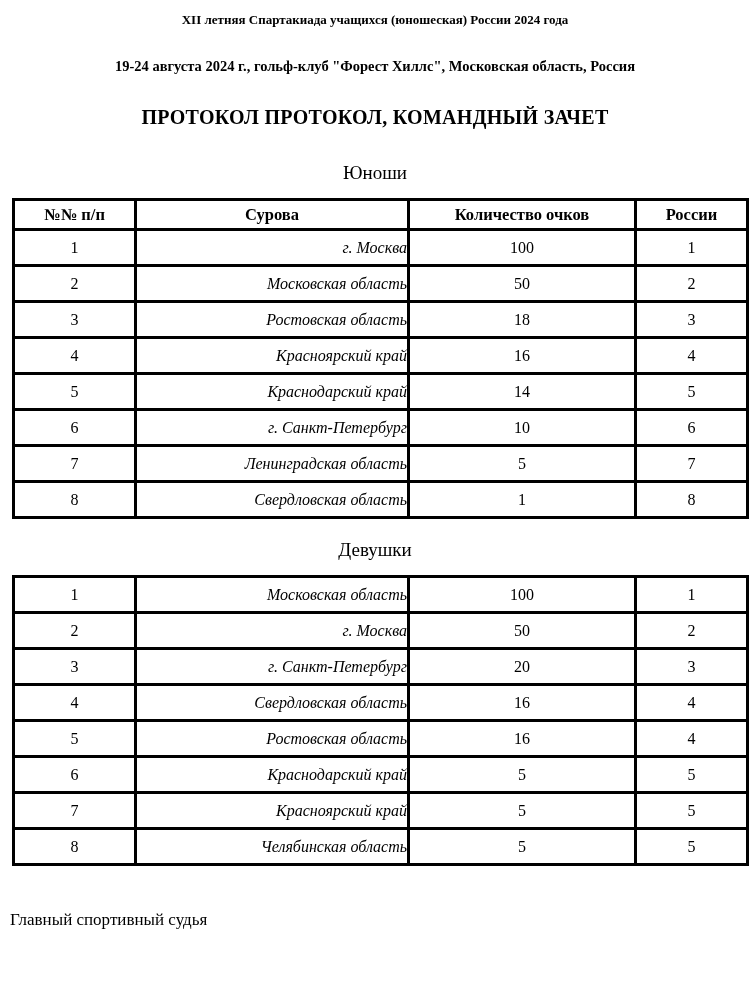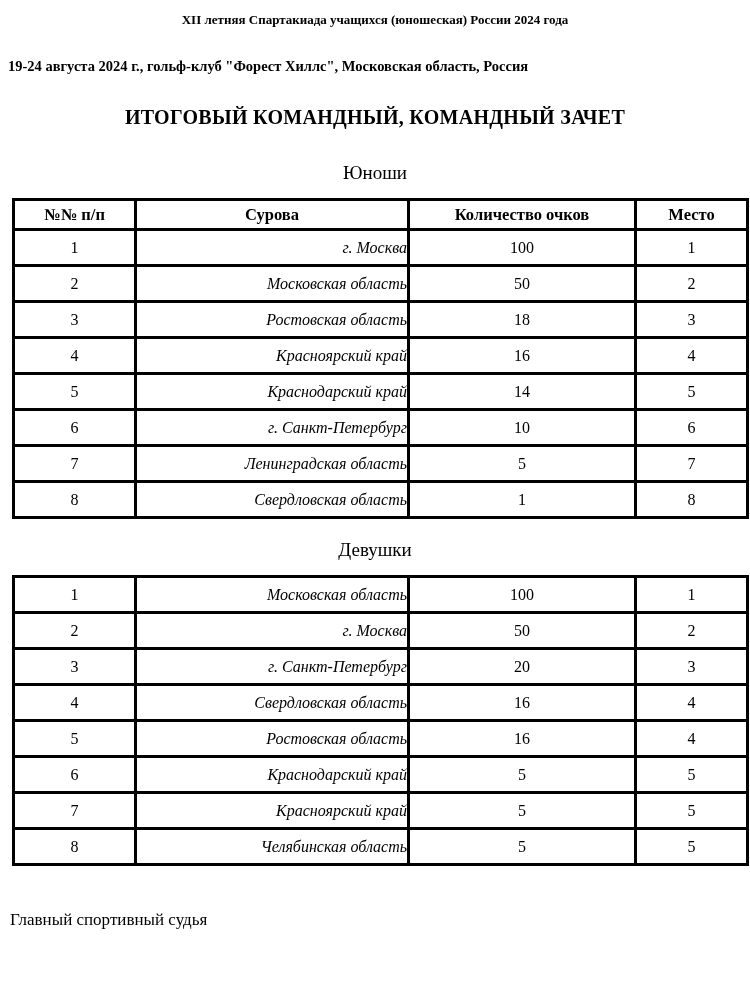--- a/index.html
+++ b/index.html
@@ -18,21 +18,21 @@
     padding: 10px 8px 0 8px;
     box-sizing: border-box;
   }
   .title {
     text-align: center;
     font-weight: bold;
     font-size: 13px;
     margin: 2px 0 0 0;
   }
   .subtitle {
-    text-align: left;
+    text-align: center;
     font-weight: bold;
     font-size: 14.5px;
     margin: 30px 0 0 0;
   }
   .heading {
     text-align: center;
     font-weight: bold;
     font-size: 20px;
     margin: 31px 0 0 0;
     letter-spacing: 0.3px;
@@ -102,37 +102,37 @@
 </style>
 </head>
 <body>
 
 <div class="doc">
 
   <div class="title">XII летняя Спартакиада учащихся (юношеская) России 2024 года</div>
 
   <div class="subtitle">19-24 августа 2024 г., гольф-клуб "Форест Хиллс", Московская область, Россия</div>
 
-  <div class="heading">ИТОГОВЫЙ КОМАНДНЫЙ, КОМАНДНЫЙ ЗАЧЕТ</div>
+  <div class="heading">ПРОТОКОЛ ПРОТОКОЛ, КОМАНДНЫЙ ЗАЧЕТ</div>
 
   <div class="section-title boys">Юноши</div>
 
   <table class="protocol">
     <colgroup>
       <col class="c-num">
         <col class="c-region">
         <col class="c-points">
         <col class="c-place">
     </colgroup>
     <thead>
       <tr>
         <th>№№ п/п</th>
         <th>Сурова</th>
         <th>Количество очков</th>
-        <th>Место</th>
+        <th>России</th>
       </tr>
     </thead>
     <tbody id="boys-tbody">
         <tr>
           <td class="col-num">1</td>
           <td class="col-region">г. Москва</td>
           <td class="col-points">100</td>
           <td class="col-place">1</td>
         </tr>
         <tr>

